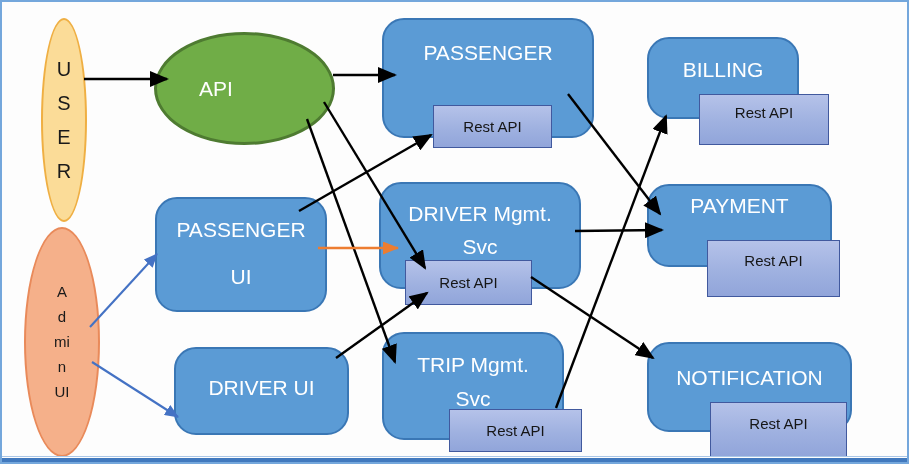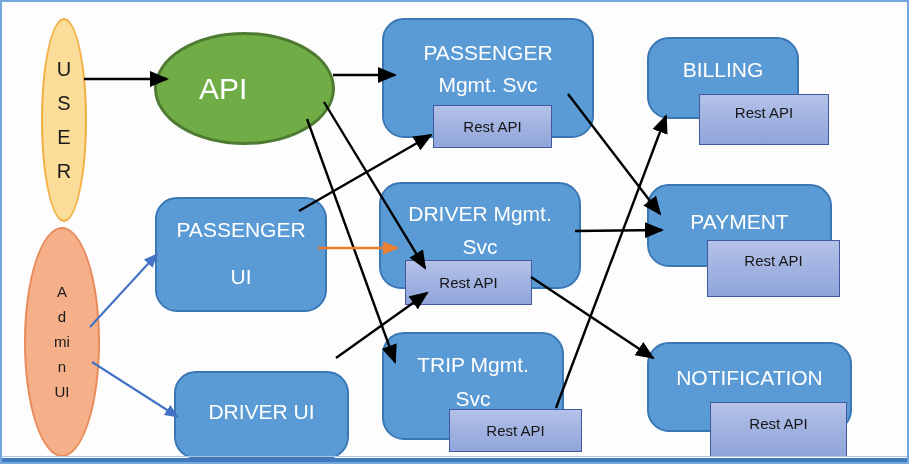--- a/index.html
+++ b/index.html
@@ -19,33 +19,33 @@
           background:#fbdc98;border:2px solid #efaf43;color:#1a1a1a;
           font-size:20px;gap:12px;}
   .n-admin{left:22px;top:225px;width:76px;height:230px;
            background:#f5b08a;border:2px solid #e98a5a;color:#1a1a1a;
            font-size:15px;gap:9px;margin:0;}
   .n-admin span{line-height:16px;}
   .n-user span{line-height:22px;}
   .n-gateway{left:152px;top:30px;width:181px;height:113px;
              background:#70ad47;border:3px solid #4e7b31;
              align-items:flex-start;justify-content:center;
-             color:#fff;font-size:30px;}
+             color:#fff;font-size:21px;}
   .n-gateway .gw-text{padding-left:42px;line-height:34px;}
   .box{position:absolute;box-sizing:border-box;border-radius:22px;
        background:#5b9bd5;border:2px solid #3a77b5;color:#fff;
        font-size:21px;text-align:center;z-index:1;}
   .n-pmgmt{left:380px;top:16px;width:212px;height:120px;padding-top:17px;line-height:32px;}
   .n-dmgmt{left:377px;top:180px;width:202px;height:107px;padding-top:13px;line-height:33px;}
   .n-trip{left:380px;top:330px;width:182px;height:108px;padding-top:14px;line-height:34px;text-align:center;}
   .n-pui{left:153px;top:195px;width:172px;height:115px;padding-top:19px;}
   .n-pui .l2{margin-top:23px;}
-  .n-dui{left:172px;top:345px;width:175px;height:88px;padding-top:27px;margin-top:24px;}
+  .n-dui{left:172px;top:345px;width:175px;height:88px;padding-top:27px;}
   .n-billing{left:645px;top:35px;width:152px;height:82px;padding-top:19px;}
-  .n-payment{left:645px;top:182px;width:185px;height:83px;padding-top:24px;}
+  .n-payment{left:645px;top:182px;width:185px;height:83px;padding-top:8px;}
   .n-notif{left:645px;top:340px;width:205px;height:90px;padding-top:22px;}
   .rest{position:absolute;box-sizing:border-box;z-index:3;
         background:linear-gradient(180deg,#b5c2e9 0%,#9fb1e0 55%,#91a5da 100%);
         border:1.5px solid #41599e;color:#161616;font-size:15px;
         display:flex;align-items:center;justify-content:center;}
   .r-pmgmt{left:431px;top:103px;width:119px;height:43px;}
   .r-dmgmt{left:403px;top:258px;width:127px;height:45px;}
   .r-trip{left:447px;top:407px;width:133px;height:43px;}
   .r-billing{left:697px;top:92px;width:130px;height:51px;align-items:flex-start;padding-top:9px;}
   .r-payment{left:705px;top:238px;width:133px;height:57px;align-items:flex-start;padding-top:11px;}
@@ -85,21 +85,20 @@
   <div class="box n-pui">
     <div class="l1">PASSENGER</div>
     <div class="l2">UI</div>
   </div>
   <div class="box n-dui">
     <div>DRIVER UI</div>
   </div>
 
   <div class="box n-pmgmt">
     <div>PASSENGER</div>
-    <div>Mgmt. Svc</div>
   </div>
   <div class="rest r-pmgmt">
     <span>Rest API</span>
   </div>
 
   <div class="box n-dmgmt">
     <div>DRIVER Mgmt.</div>
     <div>Svc</div>
   </div>
   <div class="rest r-dmgmt">

